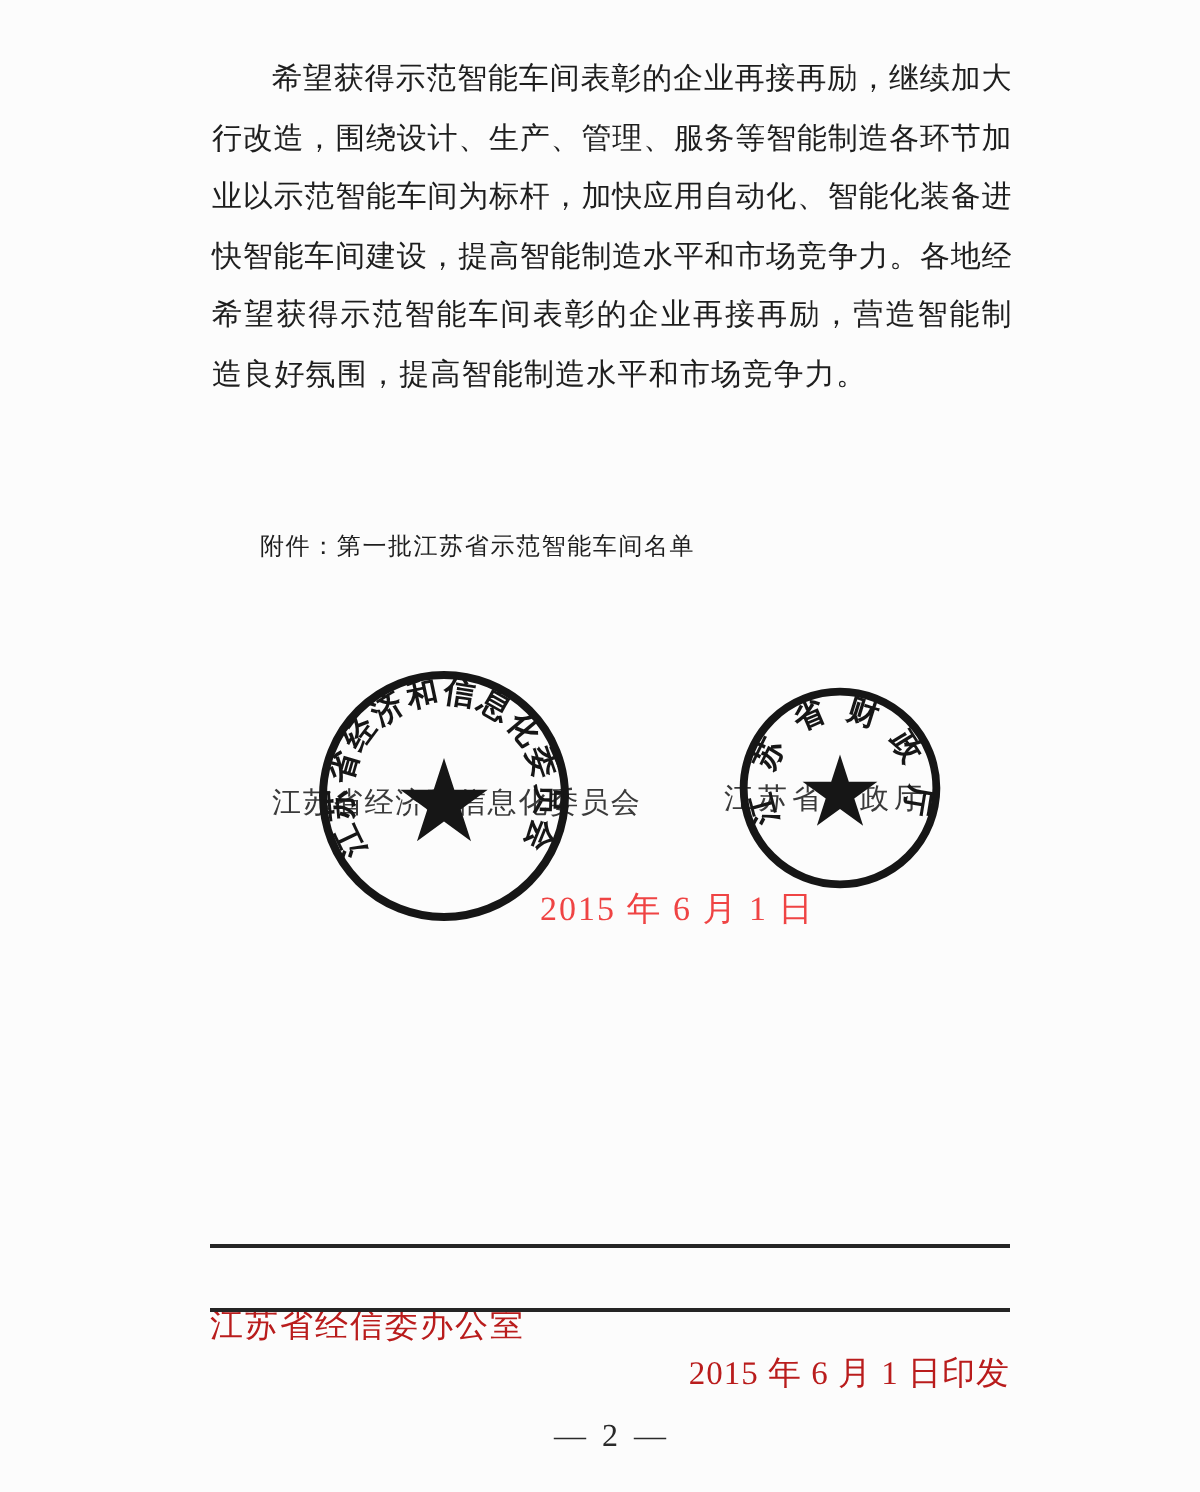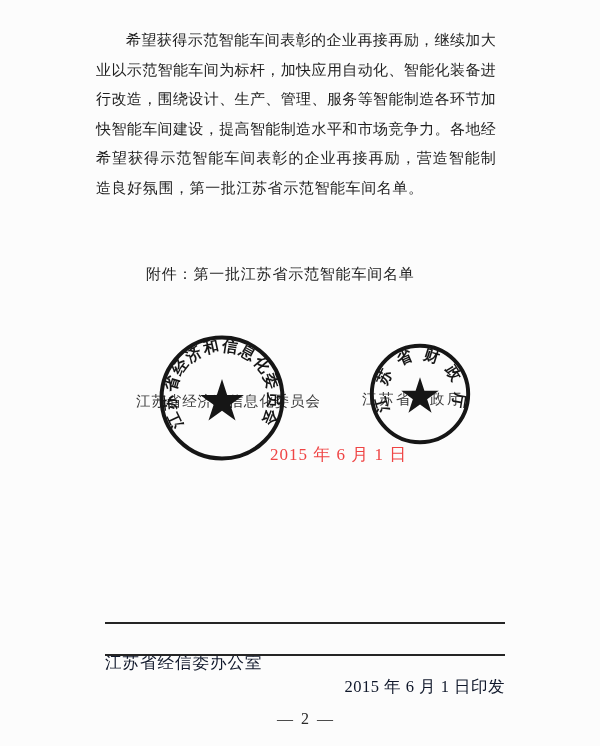--- a/index.html
+++ b/index.html
@@ -10,39 +10,39 @@
   }
   .page {
     position: relative;
     width: 600px; height: 746px;
     background: #fcfcfc;
     color: #222;
     overflow: hidden;
   }
   .para {
     position: absolute;
-    left: 96px; top: 26px;
+    left: 106px; top: 26px;
     width: 400px;
     font-size: 15px;
     color: #1e1e1e;
   }
   .para .line {
     height: 29.5px;
     line-height: 29.5px;
     text-align: justify;
     text-align-last: justify;
     letter-spacing: 0.2px;
     white-space: nowrap;
   }
   .para .line.indent { padding-left: 30px; width: 370px; }
   .para .line.last { text-align-last: left; letter-spacing: 0.6px; }
   .attachment {
     position: absolute;
-    left: 146px; top: 265px;
-    font-size: 15px;
+    left: 130px; top: 265px;
+    font-size: 12px;
     letter-spacing: 0.8px;
     color: #1e1e1e;
     white-space: nowrap;
   }
   .printed-name {
     position: absolute;
     font-size: 14.5px;
     color: #3a3a3a;
     white-space: nowrap;
     z-index: 1;
@@ -75,46 +75,46 @@
   .rule-top { top: 622px; }
   .rule-bottom { top: 654px; }
   .footer-row {
     position: absolute;
     left: 105px; top: 628px;
     width: 400px;
     display: flex;
     justify-content: space-between;
     align-items: center;
     font-size: 16.5px;
-    color: #0f172a;
+    color: #b91c1c;
   }
   .footer-row .issuer { letter-spacing: 1px; white-space: nowrap; }
   .footer-row .print-date { letter-spacing: 0.5px; white-space: nowrap; margin-top: 48px; }
   .page-number {
     position: absolute;
     left: 0; top: 710px;
     width: 612px;
     text-align: center;
     font-size: 16px;
     letter-spacing: 2px;
     color: #2a2a2a;
   }
 </style>
 </head>
 <body>
 
 <div class="page">
 
   <div class="para">
     <div class="line indent">希望获得示范智能车间表彰的企业再接再励，继续加大</div>
+    <div class="line">行改造，围绕设计、生产、管理、服务等智能制造各环节加</div>
     <div class="line">业以示范智能车间为标杆，加快应用自动化、智能化装备进</div>
-    <div class="line">行改造，围绕设计、生产、管理、服务等智能制造各环节加</div>
     <div class="line">快智能车间建设，提高智能制造水平和市场竞争力。各地经</div>
     <div class="line">希望获得示范智能车间表彰的企业再接再励，营造智能制</div>
-    <div class="line last">造良好氛围，第一批江苏省示范智能车间名单。</div>
+    <div class="line last">造良好氛围，提高智能制造水平和市场竞争力。</div>
   </div>
 
   <div class="attachment">附件：第一批江苏省示范智能车间名单</div>
 
   <div class="printed-name left-org">江苏省经济和信息化委员会</div>
   <div class="printed-name right-org">江苏省财政厅</div>
 
   <div class="seal left-seal">
     <svg width="150" height="150" viewBox="0 0 150 150">
       <defs>

